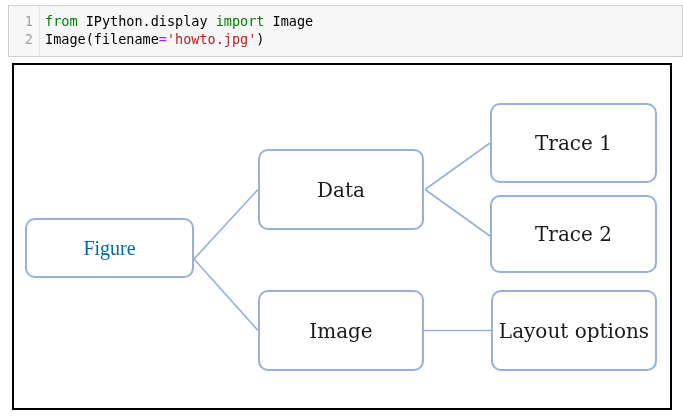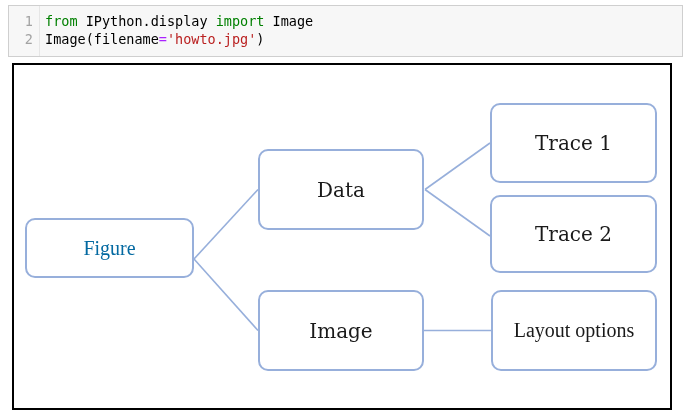--- a/index.html
+++ b/index.html
@@ -92,18 +92,18 @@
         </div>
         <div class="node" style="left: 244px; top: 225px; width: 166px; height: 81px; border-color: rgb(151, 175, 219); color: rgb(26, 26, 26);">
           <span>Image</span>
         </div>
         <div class="node" style="left: 476px; top: 38px; width: 167px; height: 80px; border-color: rgb(151, 175, 219); color: rgb(26, 26, 26);">
           <span>Trace 1</span>
         </div>
         <div class="node" style="left: 476px; top: 130px; width: 167px; height: 78px; border-color: rgb(151, 175, 219); color: rgb(26, 26, 26);">
           <span>Trace 2</span>
         </div>
-        <div class="node" style="left: 477px; top: 225px; width: 166px; height: 81px; border-color: rgb(151, 175, 219); color: rgb(26, 26, 26); font-family: Liberation Serif, serif;">
+        <div class="node" style="left: 477px; top: 225px; width: 166px; height: 81px; border-color: rgb(151, 175, 219); color: rgb(26, 26, 26);">
           <span>Layout options</span>
         </div>
       </div>
   </div>
 </div>
 
 </body></html>

